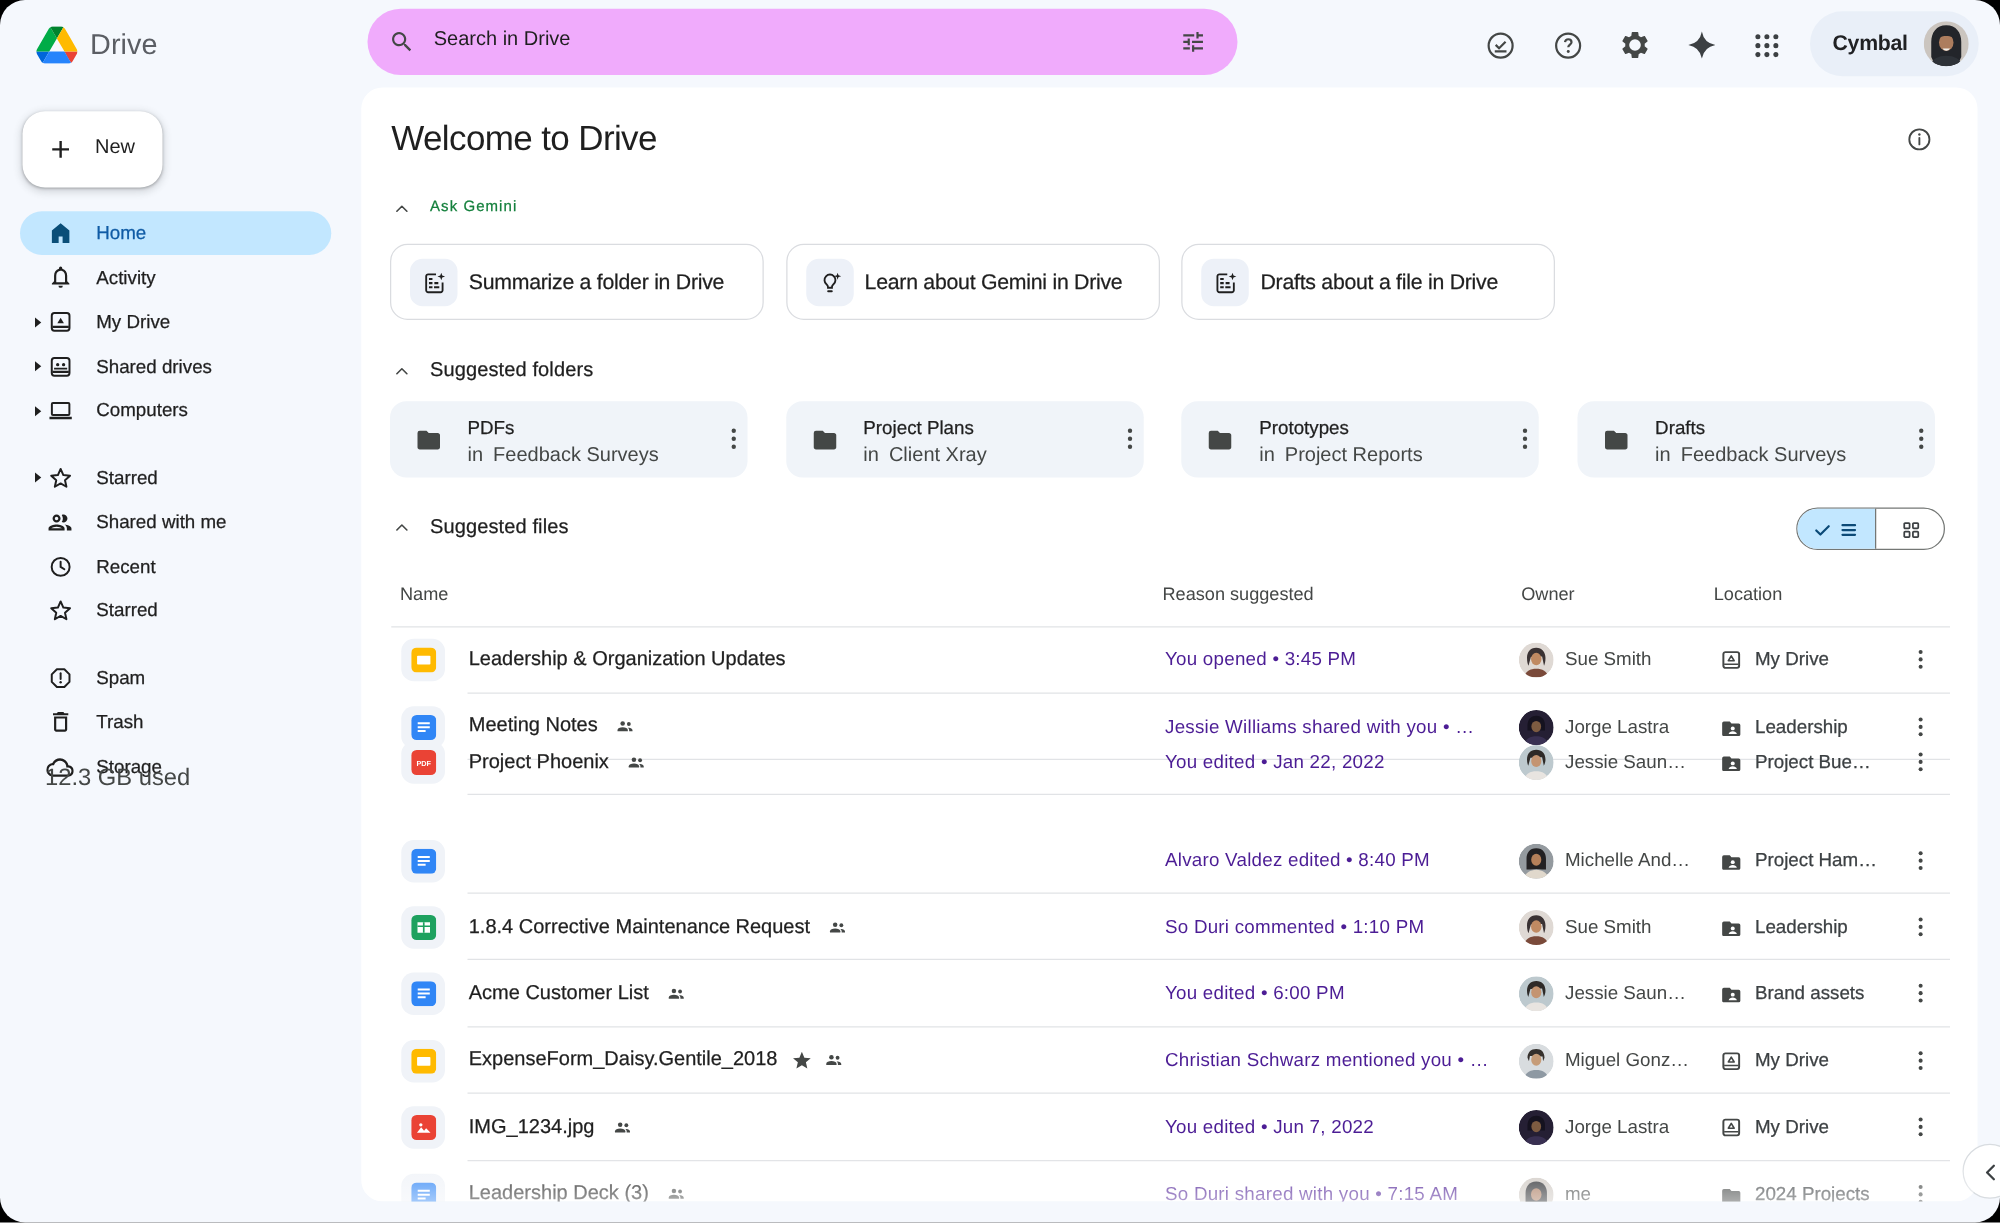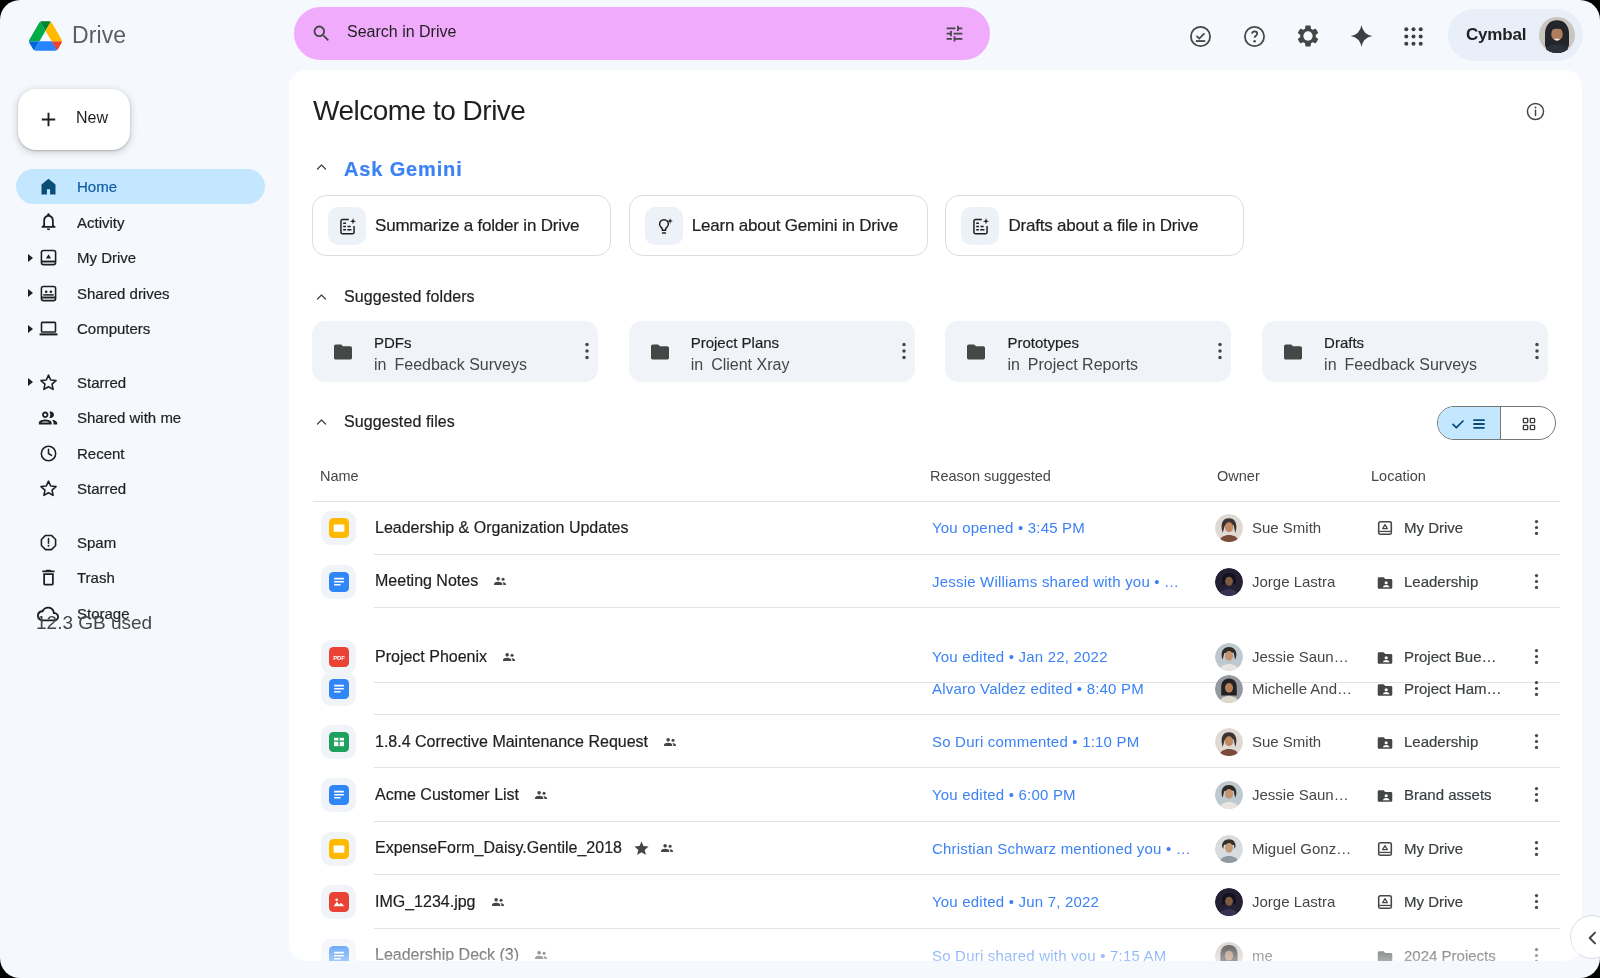--- a/index.html
+++ b/index.html
@@ -18,39 +18,39 @@
   .newbtn .t { position:absolute; left:58px; top:20px; font-size:16px; color:#1F1F1F; }
   .homepill { position:absolute; left:16px; top:169px; width:249px; height:35px; border-radius:17.5px; background:#C2E7FF; }
   .nav { position:absolute; left:77px; font-size:15px; color:#1F1F1F; line-height:19px; -webkit-text-stroke:0.2px currentColor; }
   .nav.sel { color:#0F5BA5; }
   .exp { position:absolute; left:28px; width:0; height:0; border-left:5px solid #1F1F1F; border-top:4px solid transparent; border-bottom:4px solid transparent; }
   .gbused { position:absolute; left:36px; top:612px; font-size:19px; color:#444746; }
   
   .panel { position:absolute; left:289px; top:70px; width:1293px; height:891px; background:#fff; border-radius:17px; overflow:hidden; }
   .h1 { position:absolute; left:24px; top:25px; font-size:28px; letter-spacing:-0.5px; color:#1F1F1F; }
   .seclbl { position:absolute; font-size:16px; color:#1F1F1F; letter-spacing:0.1px; -webkit-text-stroke:0.2px currentColor; }
-  .asklbl { color:#3b82f6; font-size:20px; letter-spacing:0.85px;font-weight:bold; }
+  .asklbl { color:#15803d; font-size:12px; letter-spacing:0.85px; }
   .gbtn { position:absolute; top:125px; width:299px; height:61px; border:1px solid #DADCE0; border-radius:14px; background:#fff; }
   .gbtn .chip { position:absolute; left:15px; top:11px; width:38px; height:38px; border-radius:10px; background:#EDF1F8; }
   .gbtn .lbl { position:absolute; left:62px; top:20px; font-size:17px; color:#1F1F1F; letter-spacing:-0.2px; -webkit-text-stroke:0.2px currentColor; }
   .fcard { position:absolute; top:251px; width:286px; height:61px; border-radius:13px; background:#F0F4F9; }
   .fcard .tt { position:absolute; left:62px; top:13px; font-size:15px; color:#1F1F1F; -webkit-text-stroke:0.2px currentColor; }
   .fcard .st { position:absolute; left:62px; top:34.5px; font-size:16px; color:#444746; }
   
   .thead { position:absolute; font-size:14.5px; color:#444746; top:398px; }
   .hdiv { position:absolute; left:24px; top:431px; width:1247px; height:1px; background:#E1E3E6; }
   .row { position:absolute; left:0; width:1293px; height:53.4px; }
   .row .div { position:absolute; left:85px; bottom:0; width:1186px; height:1px; background:#E1E3E6; }
   .chipbox { position:absolute; left:32px; top:10px; width:35px; height:34px; border-radius:10px; background:#F0F3F8; }
   .chipbox svg { position:absolute; left:7.5px; top:7px; width:20px; height:20px; }
   .namewrap { position:absolute; left:86px; top:0; height:53.4px; display:flex; align-items:center; }
   .fname { font-size:16px; color:#1F1F1F; letter-spacing:0; white-space:nowrap; -webkit-text-stroke:0.2px currentColor; }
   .pplic { margin-left:14px; }
   .starin { margin-left:11px; }
-  .reason { position:absolute; left:643px; top:18px; font-size:15px; color:#3b82f6; white-space:nowrap; letter-spacing:0.2px; }
+  .reason { position:absolute; left:643px; top:18px; font-size:15px; color:#4c1d95; white-space:nowrap; letter-spacing:0.2px; }
   .owner { position:absolute; left:963px; top:18px; font-size:15px; color:#444746; white-space:nowrap; }
   .locname { position:absolute; left:1115px; top:18px; font-size:15px; color:#3C4043; white-space:nowrap; -webkit-text-stroke:0.2px currentColor; }
   .av { position:absolute; left:926px; top:13px; width:28px; height:28px; border-radius:50%; overflow:hidden; }
   .chevbtn { position:absolute; left:1570px; top:915px; width:44px; height:44px; border-radius:50%; background:#fff; border:1px solid #D8DCE0; }
 </style>
 </head>
 <body>
 <div class="screen">
 
   <svg class="ic" style="left:29px;top:21px" width="33" height="30" viewBox="0 0 87.3 78">
@@ -393,21 +393,21 @@
         </svg>
       <div class="locname">Leadership</div>
       <svg class="ic" style="left:1236.5px;top:16px" width="21" height="21" viewBox="0 0 24 24" fill="#444746">
           <circle cx="12" cy="5.2" r="1.85"></circle>
           <circle cx="12" cy="12" r="1.85"></circle>
           <circle cx="12" cy="18.8" r="1.85"></circle>
         </svg>
       <div class="div"></div>
     </div>
 
-    <div class="row" style="top:560px">
+    <div class="row" style="top:513px">
       <div class="chipbox">
           <svg width="24" height="24" viewBox="0 0 24 24">
             <rect width="24" height="24" rx="5.2" fill="#EA4335"></rect>
             <text x="12" y="15.3" font-family="Liberation Sans, sans-serif" font-size="7" font-weight="bold" fill="#fff" text-anchor="middle">PDF</text>
           </svg>
         </div>
       <div class="namewrap">
           <span class="fname">Project Phoenix</span>
           <svg class="pplic" width="16" height="16" viewBox="0 0 24 24" fill="#444746">
             <circle cx="9.2" cy="8.8" r="2.7"></circle>

